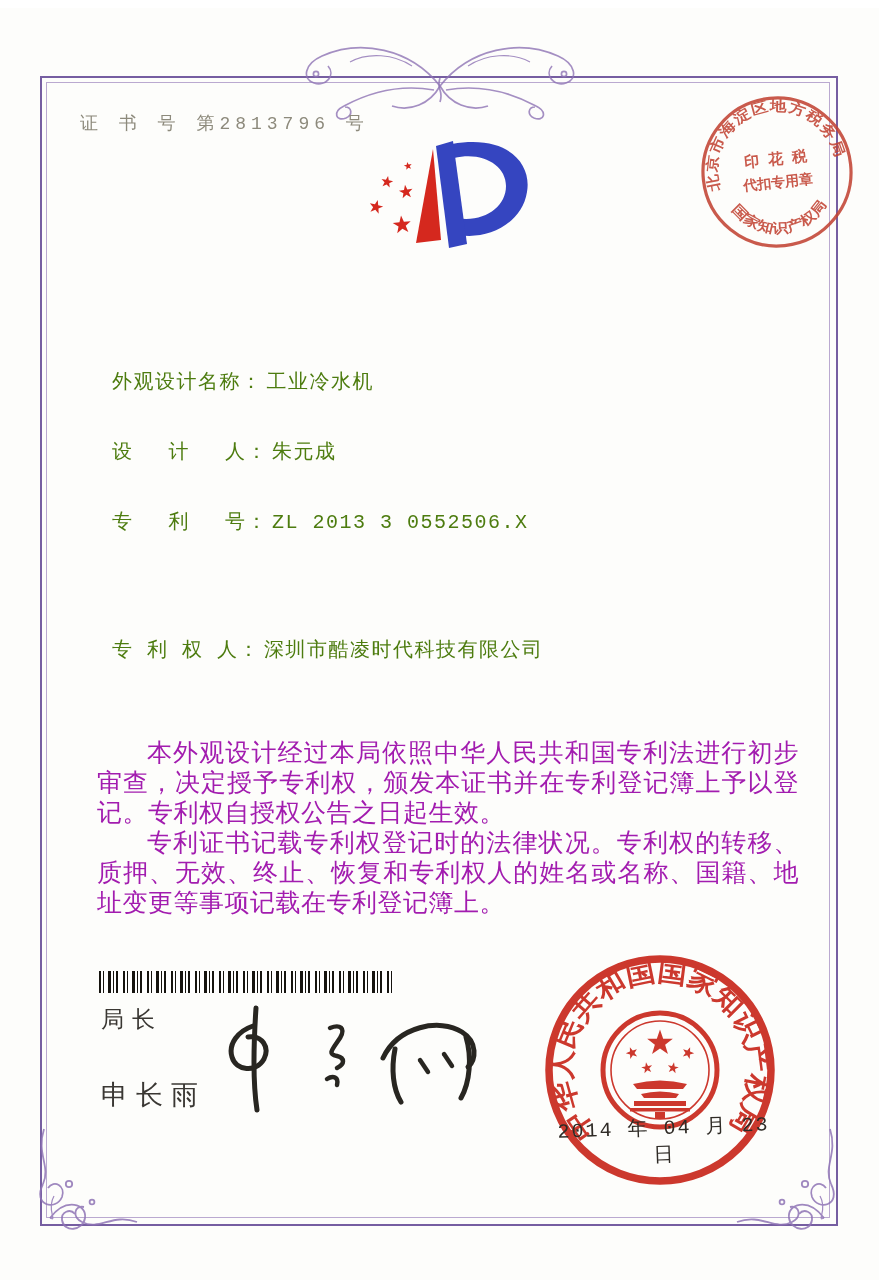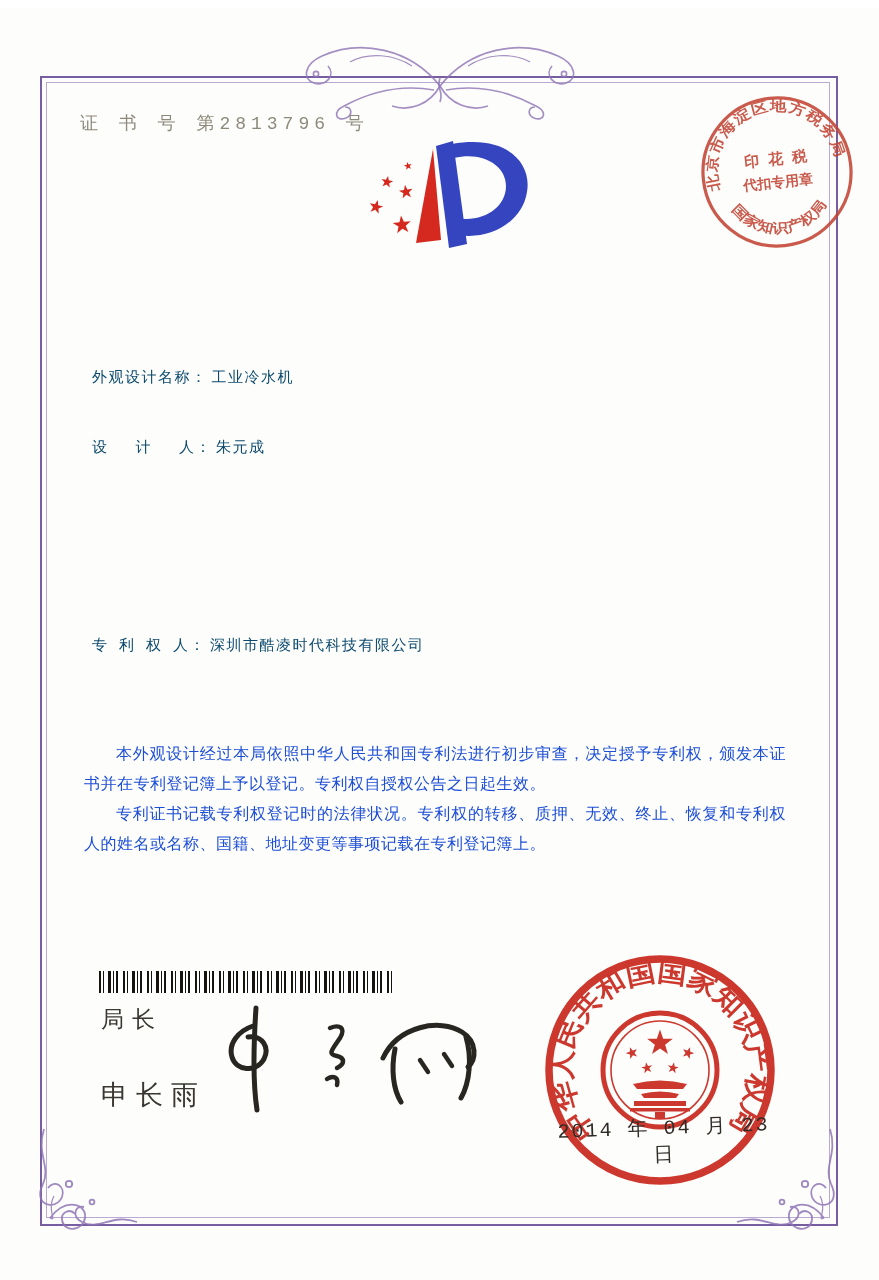--- a/index.html
+++ b/index.html
@@ -23,27 +23,27 @@
   .cert-no{
     position:absolute;left:80px;top:103px;
     font-size:18px;color:#8d8a7c;letter-spacing:5px;
   }
   .title{
     position:absolute;left:0;right:0;top:237px;margin:0;
     text-align:center;font-size:46px;font-weight:600;color:#1c1915;
     letter-spacing:9px;
   }
   .field-row{
-    position:absolute;left:92px;width:680px;
-    font-size:15px;color:#0c4a6e;letter-spacing:1.5px;white-space:nowrap;
+    position:absolute;left:112px;width:680px;
+    font-size:20px;color:#4d7c0f;letter-spacing:1.5px;white-space:nowrap;
   }
   .field-row .lbl{margin-right:4px;}
   .paras{
-    position:absolute;left:84px;top:732px;width:702px;
-    font-size:16px;line-height:30px;color:#1d4ed8;letter-spacing:.5px;
+    position:absolute;left:97px;top:732px;width:702px;
+    font-size:25px;line-height:30px;color:#a21caf;letter-spacing:.5px;
     text-align:justify;
   }
   .paras p{margin:0;text-indent:2em;}
   .barcode{
     position:absolute;left:99px;top:963px;width:295px;height:22px;
     background:repeating-linear-gradient(90deg,
       #16140f 0px,#16140f 2px,#fff 2px,#fff 4px,
       #16140f 4px,#16140f 5px,#fff 5px,#fff 9px,
       #16140f 9px,#16140f 12px,#fff 12px,#fff 14px,
       #16140f 14px,#16140f 15px,#fff 15px,#fff 17px,
@@ -143,20 +143,23 @@
       <use href="#star" transform="translate(62,95) scale(0.95) rotate(-6)"></use>
     </g>
   </svg>
 
 
   <div class="field-row" style="top:360px">
     <span class="lbl">外观设计名称：</span><span>工业冷水机</span>
   </div>
   <div class="field-row" style="top:430px">
     <span class="lbl">设　 计　 人：</span><span>朱元成</span>
+  </div>
+  <div class="field-row" style="top:500px">
+    <span class="lbl">专　 利　 号：</span><span>ZL 2013 3 0552506.X</span>
   </div>
   <div class="field-row" style="top:628px">
     <span class="lbl">专 利 权 人：</span><span>深圳市酷凌时代科技有限公司</span>
   </div>
 
   <div class="paras">
     <p>本外观设计经过本局依照中华人民共和国专利法进行初步审查，决定授予专利权，颁发本证书并在专利登记簿上予以登记。专利权自授权公告之日起生效。</p>
     <p>专利证书记载专利权登记时的法律状况。专利权的转移、质押、无效、终止、恢复和专利权人的姓名或名称、国籍、地址变更等事项记载在专利登记簿上。</p>
   </div>
 

